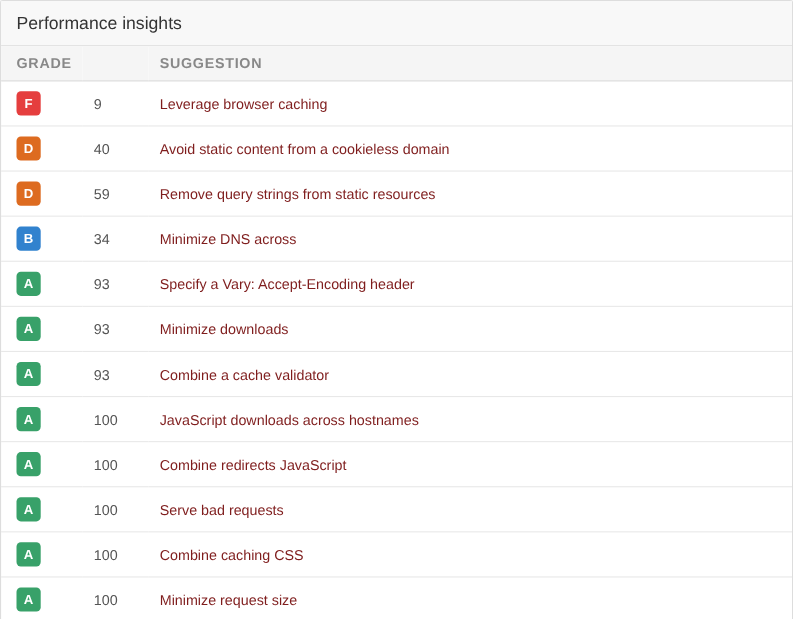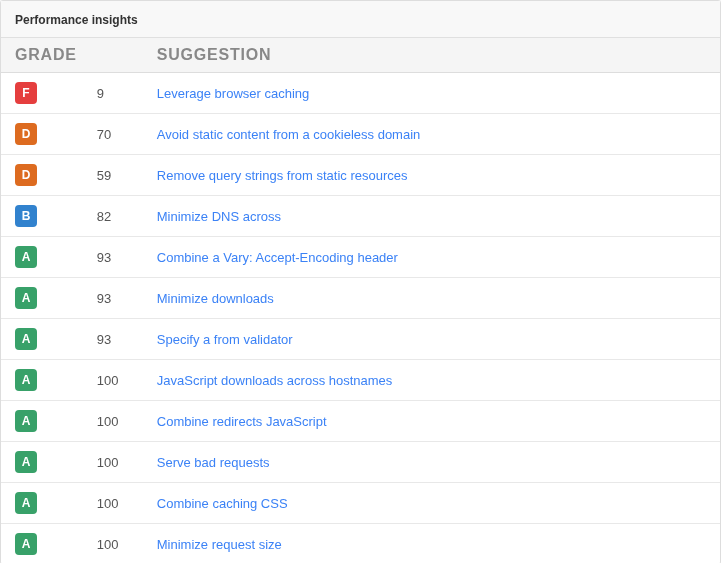--- a/index.html
+++ b/index.html
@@ -22,38 +22,38 @@
       margin: 0;
     }
 
     .page-header {
       padding: 12px 14px 10px 14px;
       background: #f8f8f8;
       border-bottom: 1px solid #e0e0e0;
     }
 
     .page-title {
-      font-size: 12px;
-      font-weight: bold;
+      font-size: 16px;
+      font-weight: normal;
       color: #333;
     }
 
     table {
       width: 100%;
       border-collapse: collapse;
     }
 
     thead tr {
       background: #f5f5f5;
       border-bottom: 1px solid #ddd;
     }
 
     thead th {
       text-align: left;
-      font-size: 16px;
+      font-size: 13px;
       font-weight: 600;
       color: #888;
       letter-spacing: 0.05em;
       text-transform: uppercase;
       padding: 8px 10px;
     }
 
     thead th:first-child {
       padding-left: 14px;
       width: 60px;
@@ -98,21 +98,21 @@
     .grade-d { background: #dd6b20; }
     .grade-b { background: #3182ce; }
     .grade-a { background: #38a169; }
 
     .score-cell {
       color: #555;
       font-size: 13px;
     }
 
     .suggestion-cell {
-      color: #3b82f6;
+      color: #7f1d1d;
       font-size: 13px;
     }
   </style>
 </head>
 <body>
 
 <div class="container">
   <div class="page-header">
     <h1 class="page-title">Performance insights</h1>
   </div>
@@ -126,47 +126,47 @@
       </tr>
     </thead>
     <tbody id="table-body">
     <tr>
           <td><span class="grade-badge grade-f">F</span></td>
           <td class="score-cell">9</td>
           <td class="suggestion-cell">Leverage browser caching</td>
         </tr>
         <tr>
           <td><span class="grade-badge grade-d">D</span></td>
-          <td class="score-cell">70</td>
+          <td class="score-cell">40</td>
           <td class="suggestion-cell">Avoid static content from a cookieless domain</td>
         </tr>
         <tr>
           <td><span class="grade-badge grade-d">D</span></td>
           <td class="score-cell">59</td>
           <td class="suggestion-cell">Remove query strings from static resources</td>
         </tr>
         <tr>
           <td><span class="grade-badge grade-b">B</span></td>
-          <td class="score-cell">82</td>
+          <td class="score-cell">34</td>
           <td class="suggestion-cell">Minimize DNS across</td>
         </tr>
         <tr>
           <td><span class="grade-badge grade-a">A</span></td>
           <td class="score-cell">93</td>
-          <td class="suggestion-cell">Combine a Vary: Accept-Encoding header</td>
+          <td class="suggestion-cell">Specify a Vary: Accept-Encoding header</td>
         </tr>
         <tr>
           <td><span class="grade-badge grade-a">A</span></td>
           <td class="score-cell">93</td>
           <td class="suggestion-cell">Minimize downloads</td>
         </tr>
         <tr>
           <td><span class="grade-badge grade-a">A</span></td>
           <td class="score-cell">93</td>
-          <td class="suggestion-cell">Specify a from validator</td>
+          <td class="suggestion-cell">Combine a cache validator</td>
         </tr>
         <tr>
           <td><span class="grade-badge grade-a">A</span></td>
           <td class="score-cell">100</td>
           <td class="suggestion-cell">JavaScript downloads across hostnames</td>
         </tr>
         <tr>
           <td><span class="grade-badge grade-a">A</span></td>
           <td class="score-cell">100</td>
           <td class="suggestion-cell">Combine redirects JavaScript</td>

